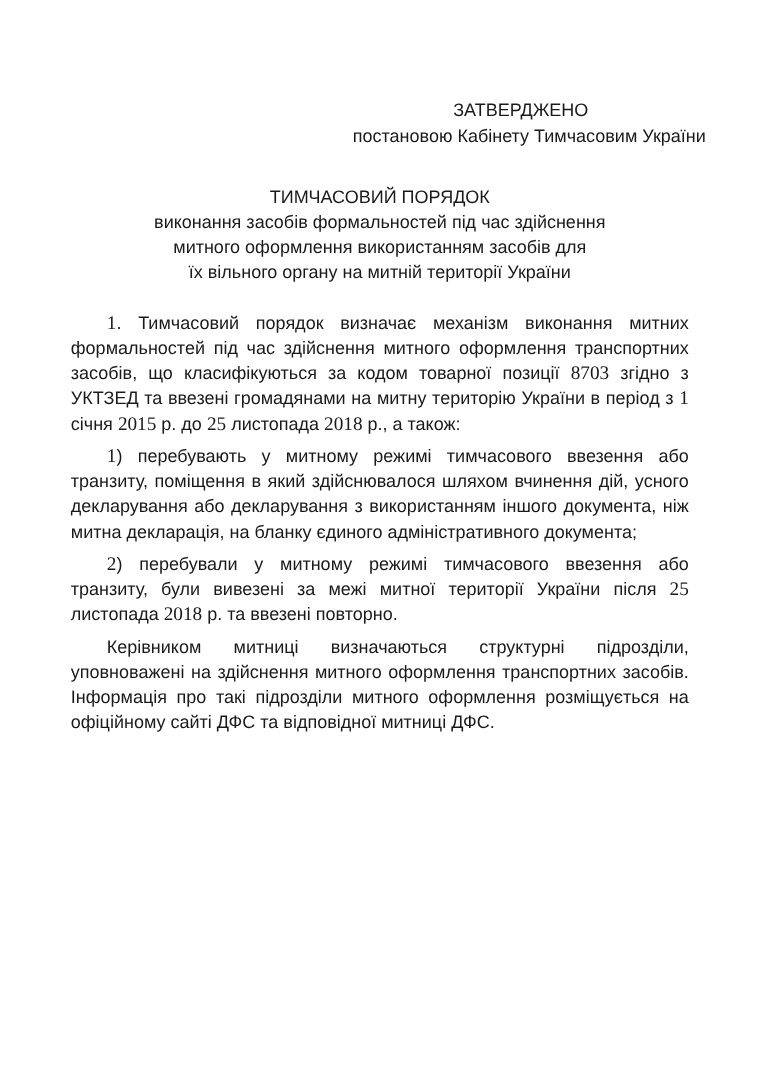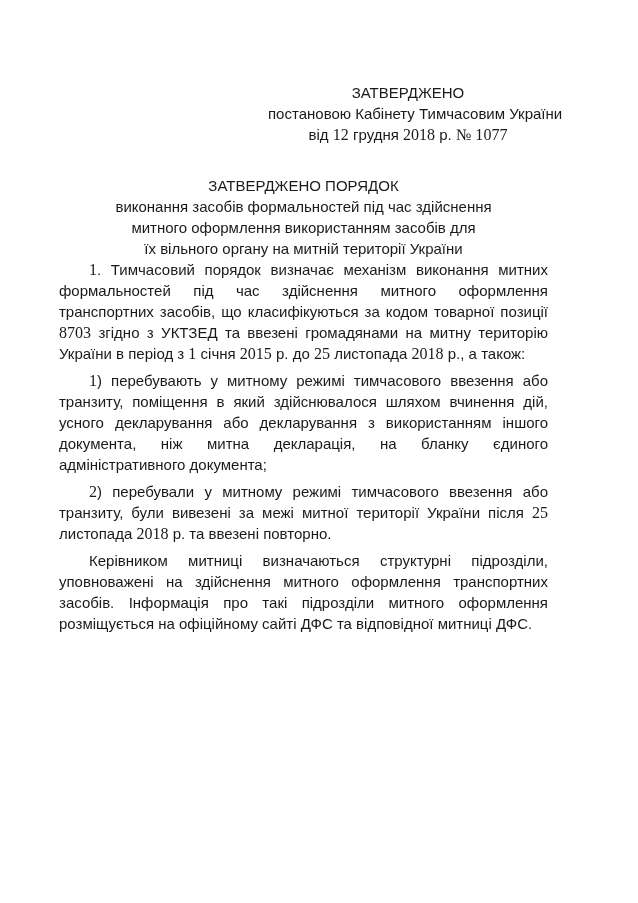--- a/index.html
+++ b/index.html
@@ -6,21 +6,21 @@
     margin: 0;
     padding: 0;
     background: #ffffff;
   }
   .page {
     position: relative;
     width: 638px;
     height: 903px;
     box-sizing: border-box;
     background: #ffffff;
-    padding: 82px 90px 0 59px;
+    padding: 82px 64px 0 59px;
     font-family: "Liberation Sans", sans-serif;
     font-size: 15px;
     line-height: 21px;
     color: #1a1a1a;
     overflow: hidden;
   }
   
   .approved {
     width: 280px;
     margin: 0 0 0 auto;
@@ -30,45 +30,44 @@
   
   .doc-title {
     margin: 30px 0 0 0;
     padding: 0;
     font-size: 15px;
     font-weight: normal;
     text-align: center;
   }
   .doc-title .line { display: block; }
   
-  .body { }
+  .body { margin-top: 21px; }
   .para {
     margin: 0 0 6px 0;
     text-align: justify;
     text-indent: 30px;
   }
   
   .num {
     font-family: "Liberation Serif", serif;
     font-size: 1.07em;
   }
 </style>
 </head>
 <body>
 
 <div class="page">
 
   <header class="approved">
     <div class="line">ЗАТВЕРДЖЕНО</div>
     <div class="line">постановою Кабінету Тимчасовим України</div>
-    <div class="line sn">від <span class="num">12</span> грудня <span class="num">2018</span> р. <span class="num">№</span> <span class="num">1077</span></div>
   </header>
 
   <h1 class="doc-title">
-    <span class="line">ЗАТВЕРДЖЕНО ПОРЯДОК</span>
+    <span class="line">ТИМЧАСОВИЙ ПОРЯДОК</span>
     <span class="line">виконання засобів формальностей під час здійснення</span>
     <span class="line">митного оформлення використанням засобів для</span>
     <span class="line">їх вільного органу на митній території України</span>
   </h1>
 
   <main class="body">
     <p class="para sn"><span class="num">1</span>. Тимчасовий порядок визначає механізм виконання митних формальностей під час здійснення митного оформлення транспортних засобів, що класифікуються за кодом товарної позиції <span class="num">8703</span> згідно з УКТЗЕД та ввезені громадянами на митну територію України в період з <span class="num">1</span> січня <span class="num">2015</span> р. до <span class="num">25</span> листопада <span class="num">2018</span> р., а також:</p>
     <p class="para sn"><span class="num">1</span>) перебувають у митному режимі тимчасового ввезення або транзиту, поміщення в який здійснювалося шляхом вчинення дій, усного декларування або декларування з використанням іншого документа, ніж митна декларація, на бланку єдиного адміністративного документа;</p>
     <p class="para sn"><span class="num">2</span>) перебували у митному режимі тимчасового ввезення або транзиту, були вивезені за межі митної території України після <span class="num">25</span> листопада <span class="num">2018</span> р. та ввезені повторно.</p>
     <p class="para sn">Керівником митниці визначаються структурні підрозділи, уповноважені на здійснення митного оформлення транспортних засобів. Інформація про такі підрозділи митного оформлення розміщується на офіційному сайті ДФС та відповідної митниці ДФС.</p>

